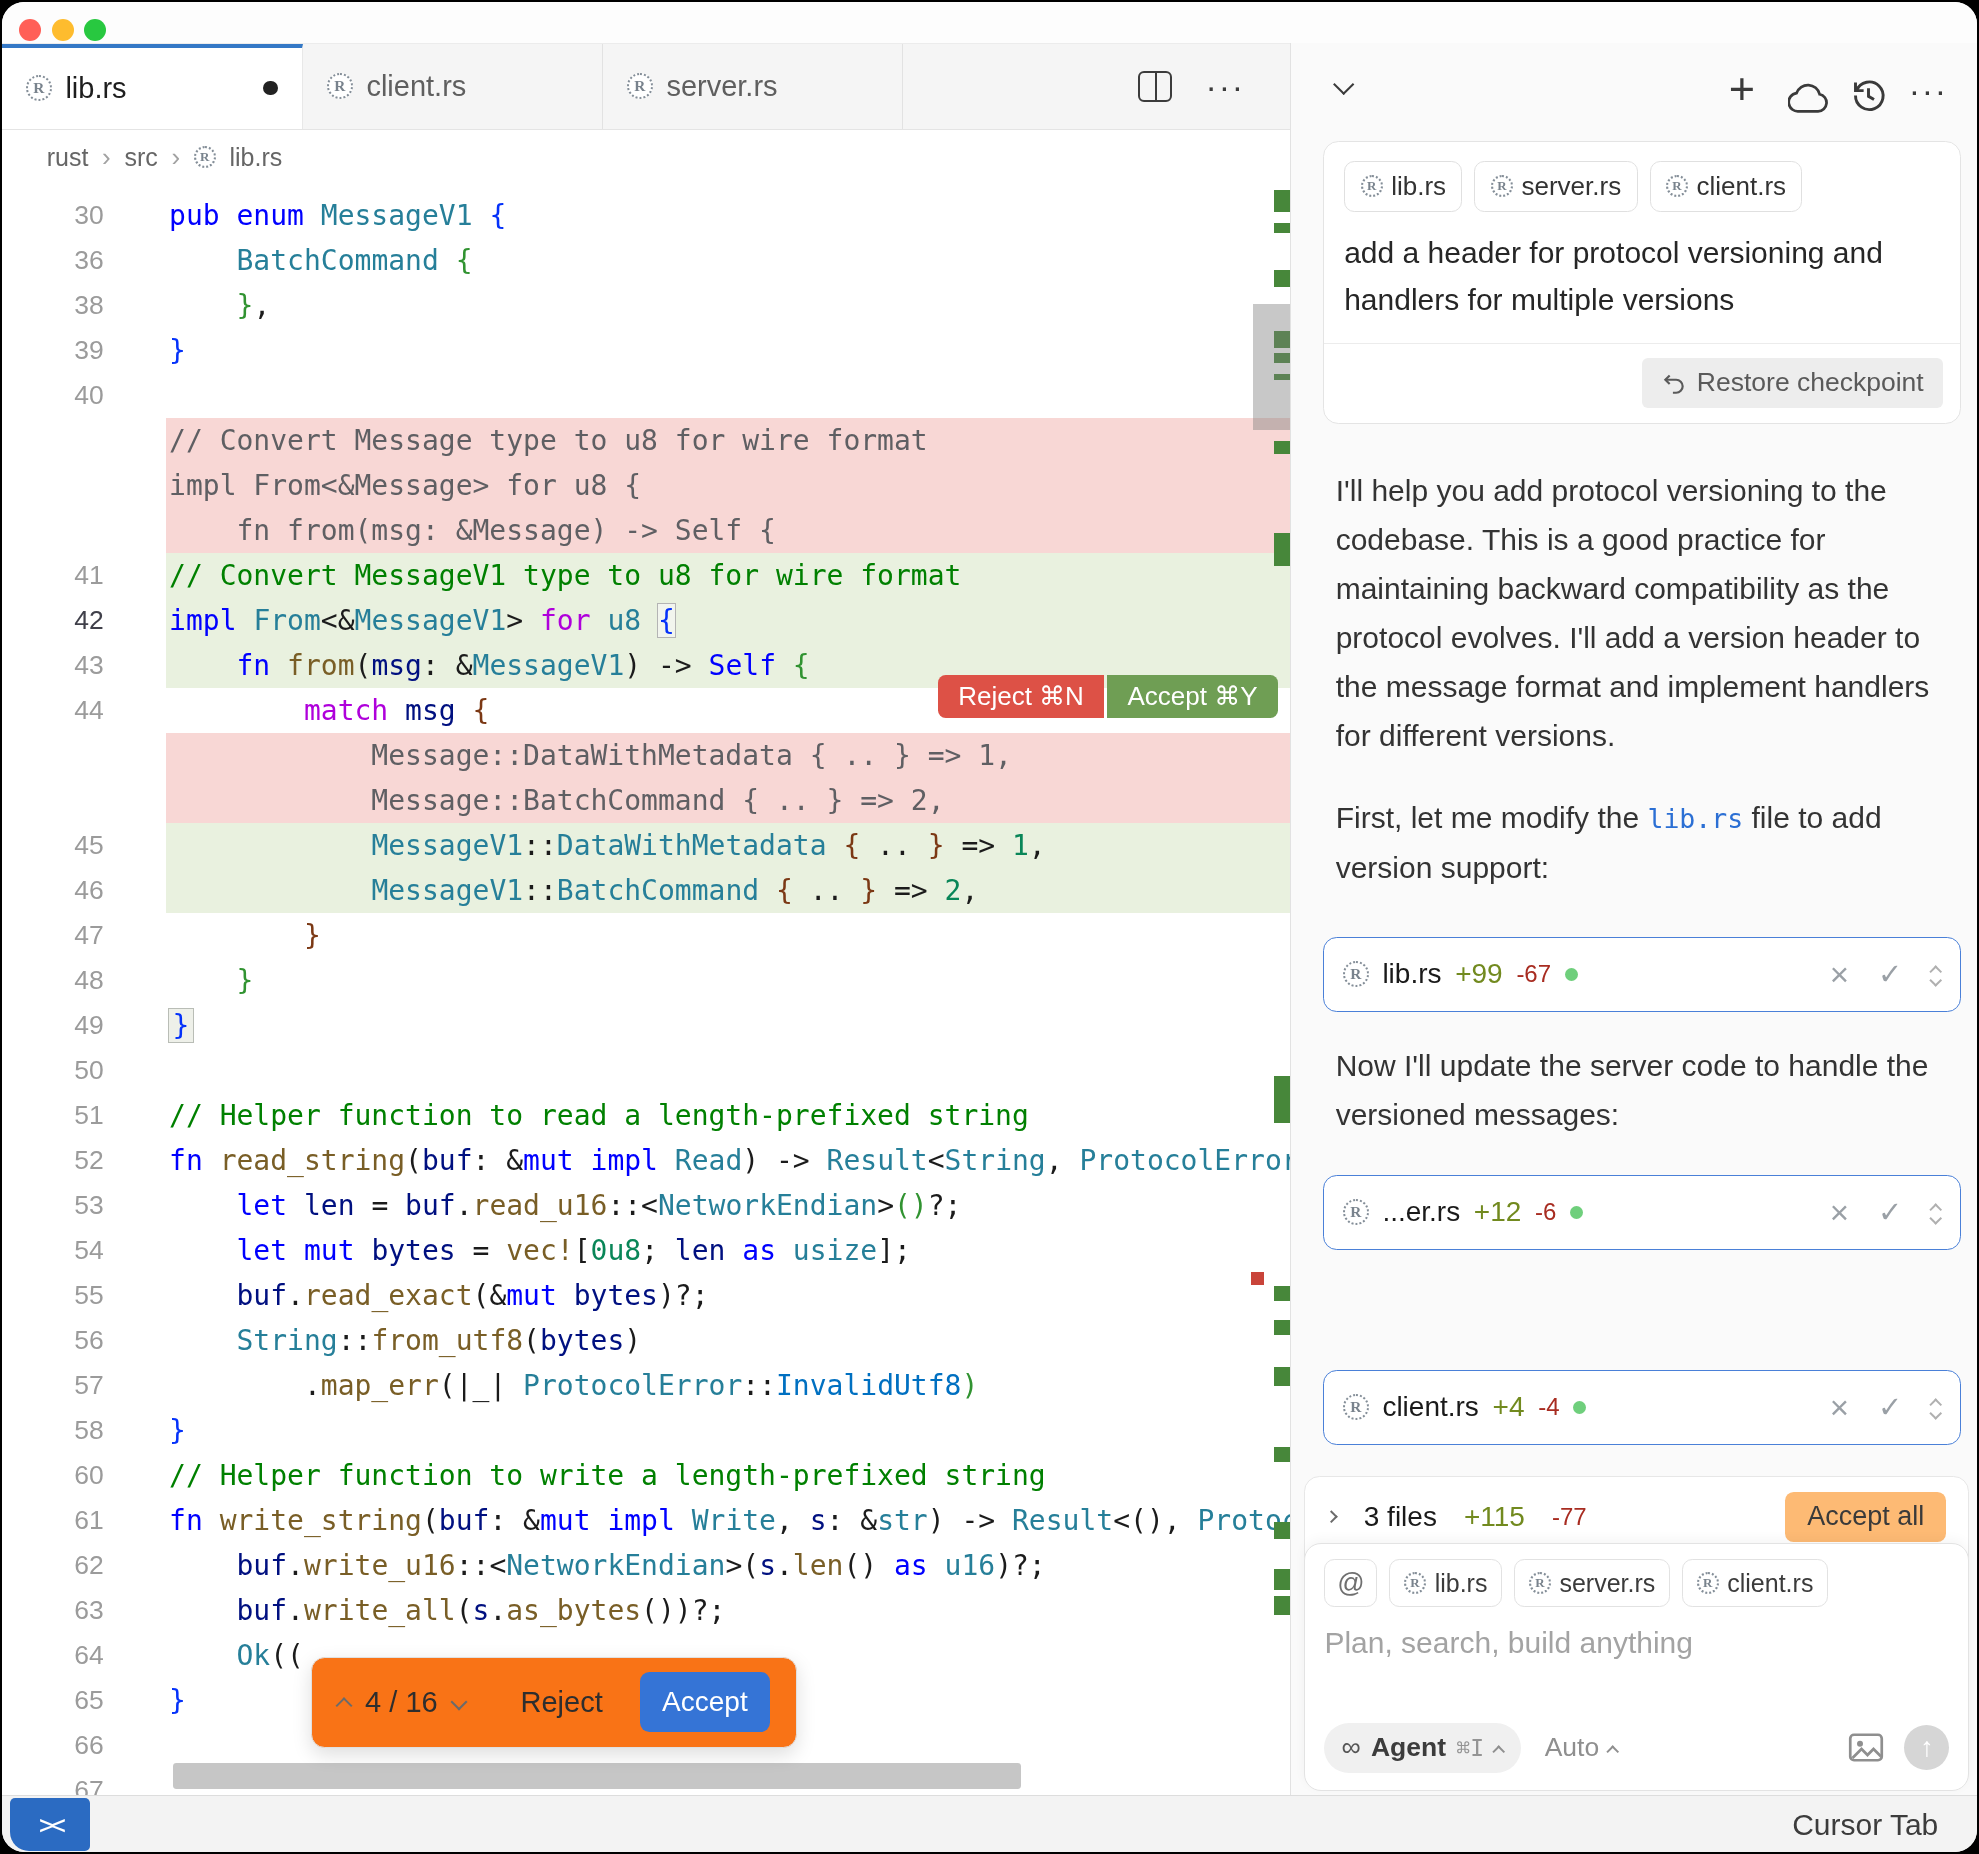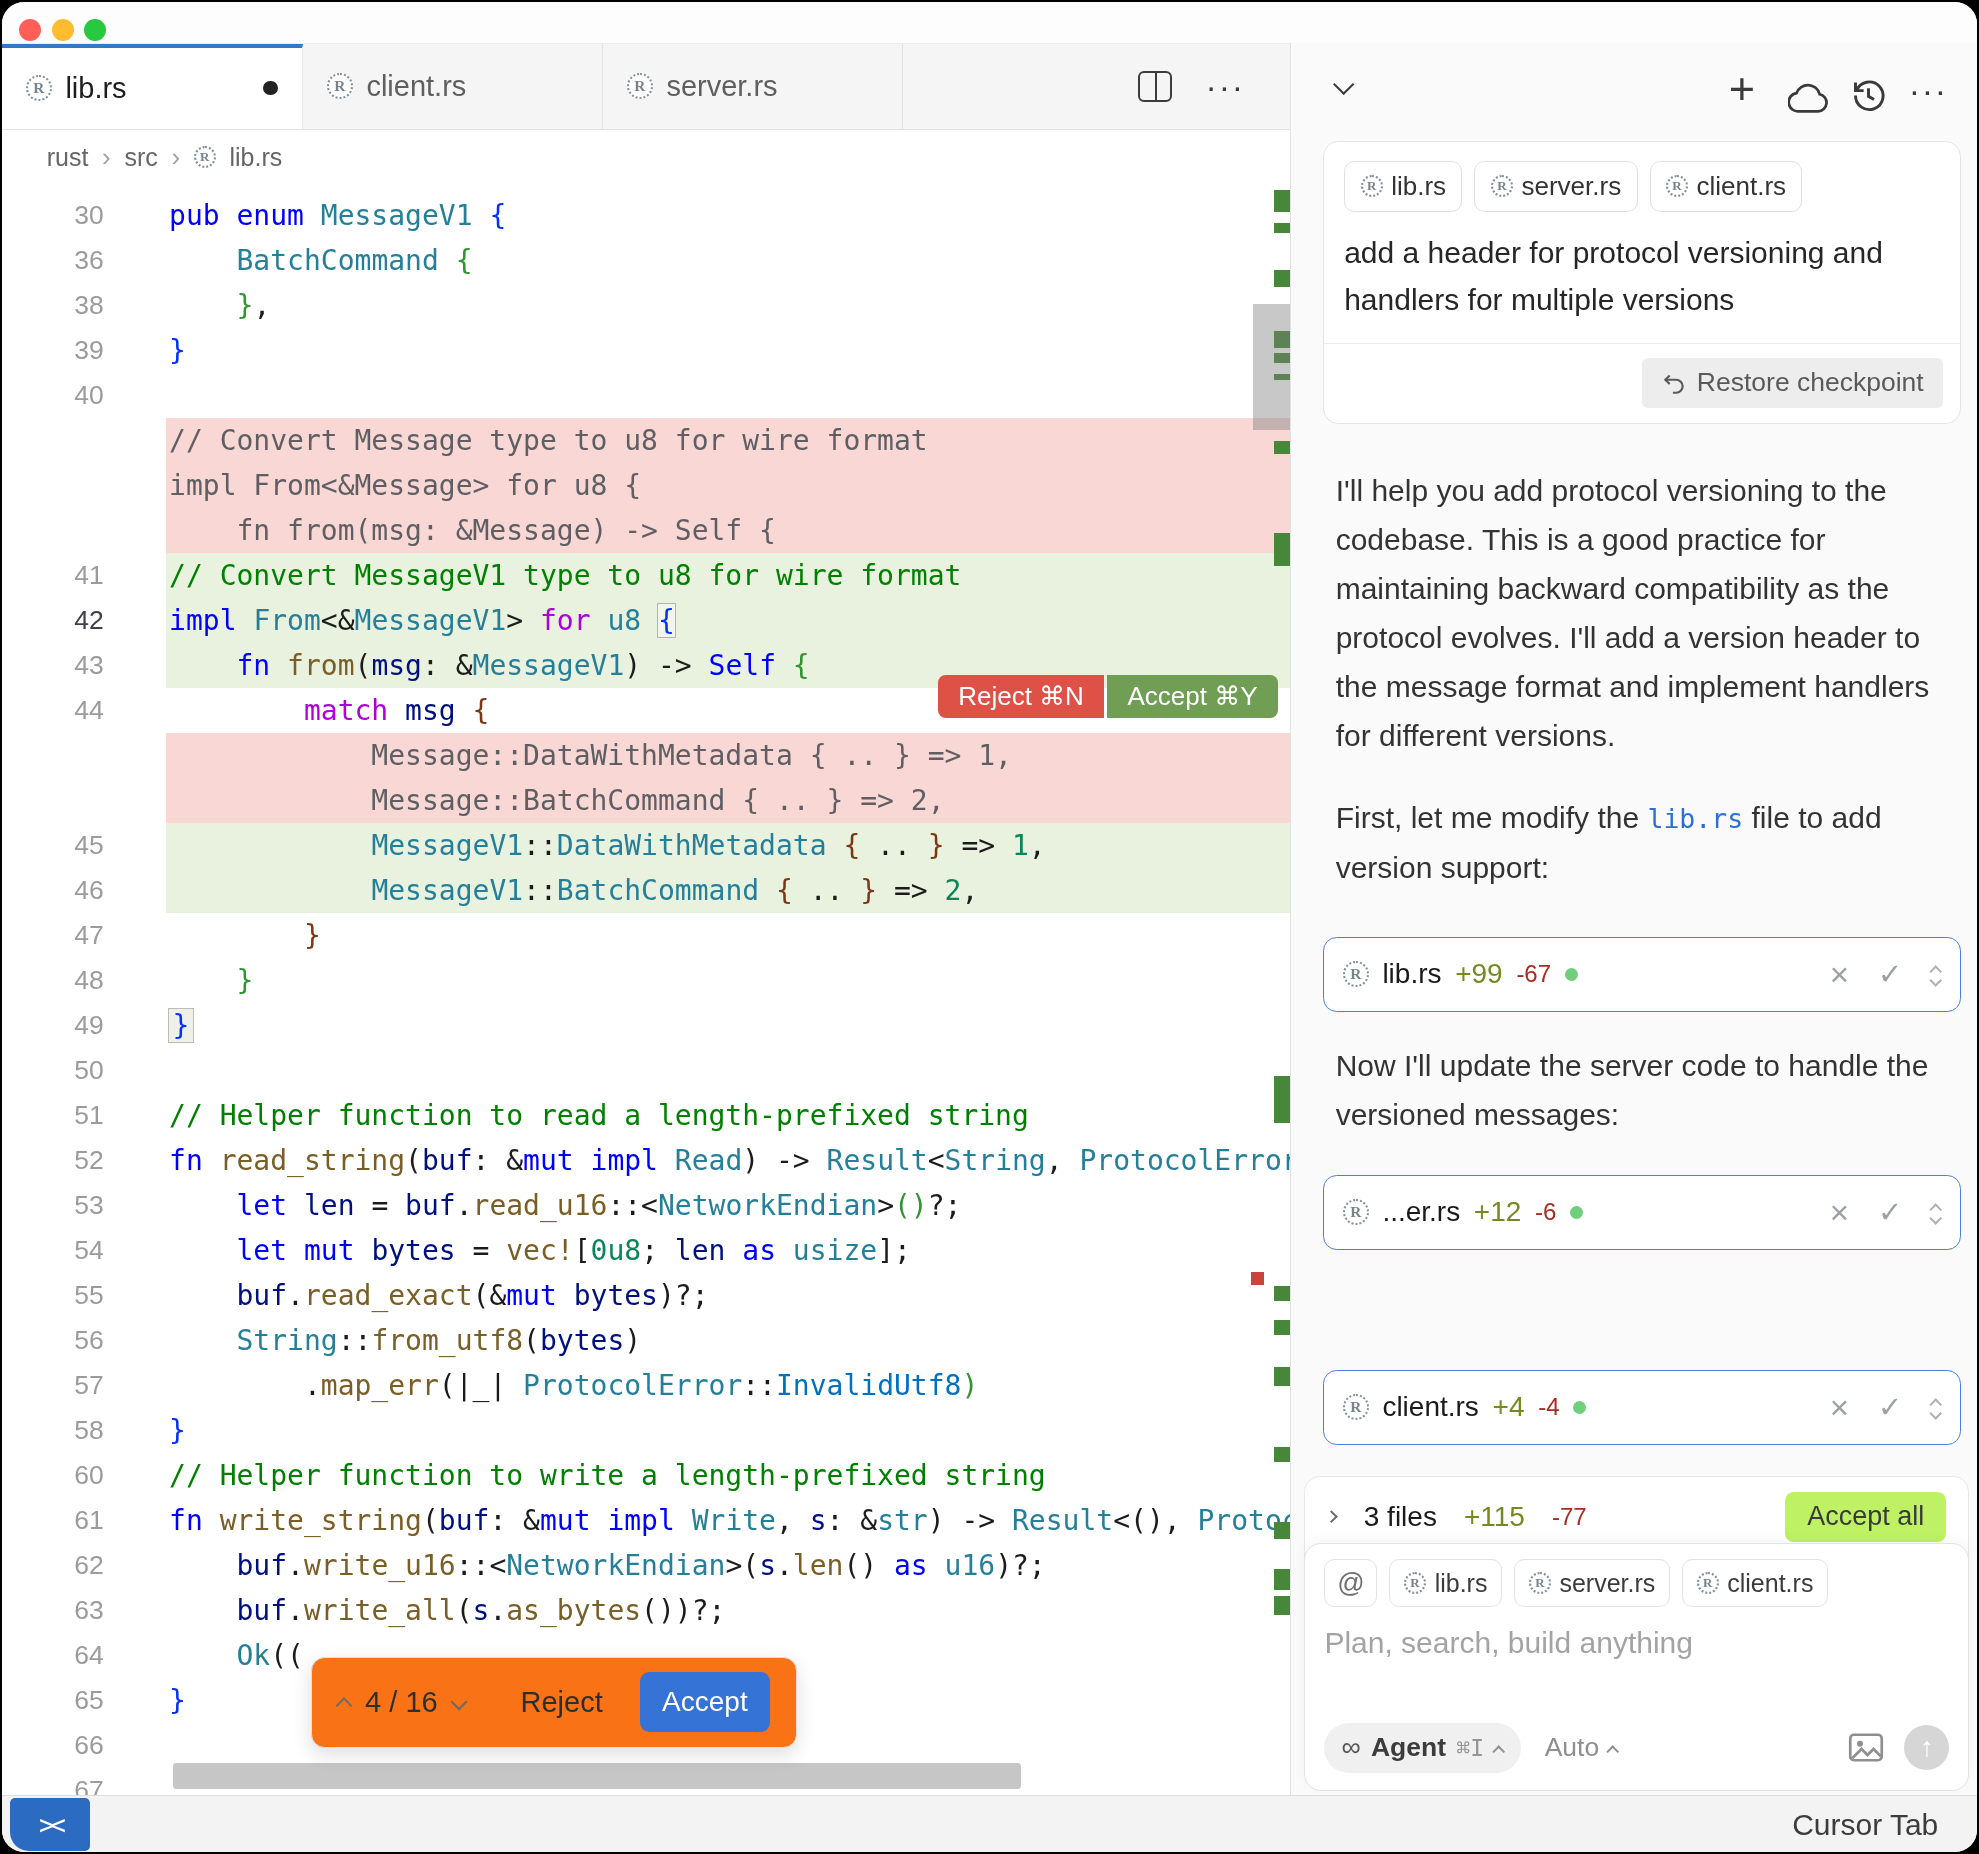--- a/index.html
+++ b/index.html
@@ -95,21 +95,21 @@
   .dcard{position:absolute;left:32px;width:638px;height:75px;background:#fff;border:1.7px solid #4a80d8;border-radius:13.7px;display:flex;align-items:center;padding:0 19px;gap:13.7px;box-sizing:border-box;}
   .dcard .fname{font-size:28px;color:#1a1a1a;}
   .addtxt{color:#728a1f;font-size:28px;} .deltxt{color:#a82c21;font-size:24px;}
   .gdot{width:13px;height:13px;border-radius:50%;background:#6fcf7c;}
   .dcard .acts{margin-left:auto;display:flex;align-items:center;gap:29px;color:#9aa0a6;}
   .x-ic{font-size:33px;line-height:1;} .ck-ic{font-size:29px;line-height:1;}
   .updown{display:flex;flex-direction:column;gap:3.4px;align-items:center;}
 
   .sumbar{position:absolute;left:13.7px;top:1433px;width:665px;height:82px;background:#fff;border:0.9px solid #e7e7e7;border-radius:15.4px 15.4px 0 0;display:flex;align-items:center;padding:0 22px;gap:27px;box-sizing:border-box;}
   .sumbar .lbl{font-size:28px;color:#1a1a1a;}
-  .acceptall{margin-left:auto;background:#bef264;border-radius:8.6px;height:50px;display:flex;align-items:center;padding:0 22px;font-size:27px;color:#3a3a3a;}
+  .acceptall{margin-left:auto;background:#fdba74;border-radius:8.6px;height:50px;display:flex;align-items:center;padding:0 22px;font-size:27px;color:#3a3a3a;}
 
   .inputcard{position:absolute;left:13.7px;top:1500px;width:665px;height:248px;background:#fff;border:0.9px solid #e3e3e3;border-radius:17px;box-shadow:0 -3.4px 12px rgba(0,0,0,.04);box-sizing:border-box;padding:15.4px 19px;}
   .ctxrow{display:flex;gap:12px;}
   .cpill{display:flex;align-items:center;gap:8.6px;height:48px;padding:0 13.7px;border:0.9px solid #e2e2e2;border-radius:10.3px;background:#fff;font-size:25px;color:#3b3b3b;box-sizing:border-box;}
   .at-pill{width:53px;justify-content:center;font-size:27px;color:#6f6f6f;}
   .placeholder{margin-top:19px;font-size:30px;color:#a3a3a3;}
   .inputfoot{position:absolute;left:19px;right:19px;bottom:17px;display:flex;align-items:center;}
   .agentpill{display:flex;align-items:center;gap:10.3px;background:#f0f0f0;border-radius:855px;height:50px;padding:0 17px;}
   .inf{font-size:27px;color:#555;} .agent-lbl{font-size:26.5px;font-weight:700;color:#3c3c3c;}
   .kbd{font-size:23px;color:#949494;font-family:"DejaVu Sans Mono",monospace;}

